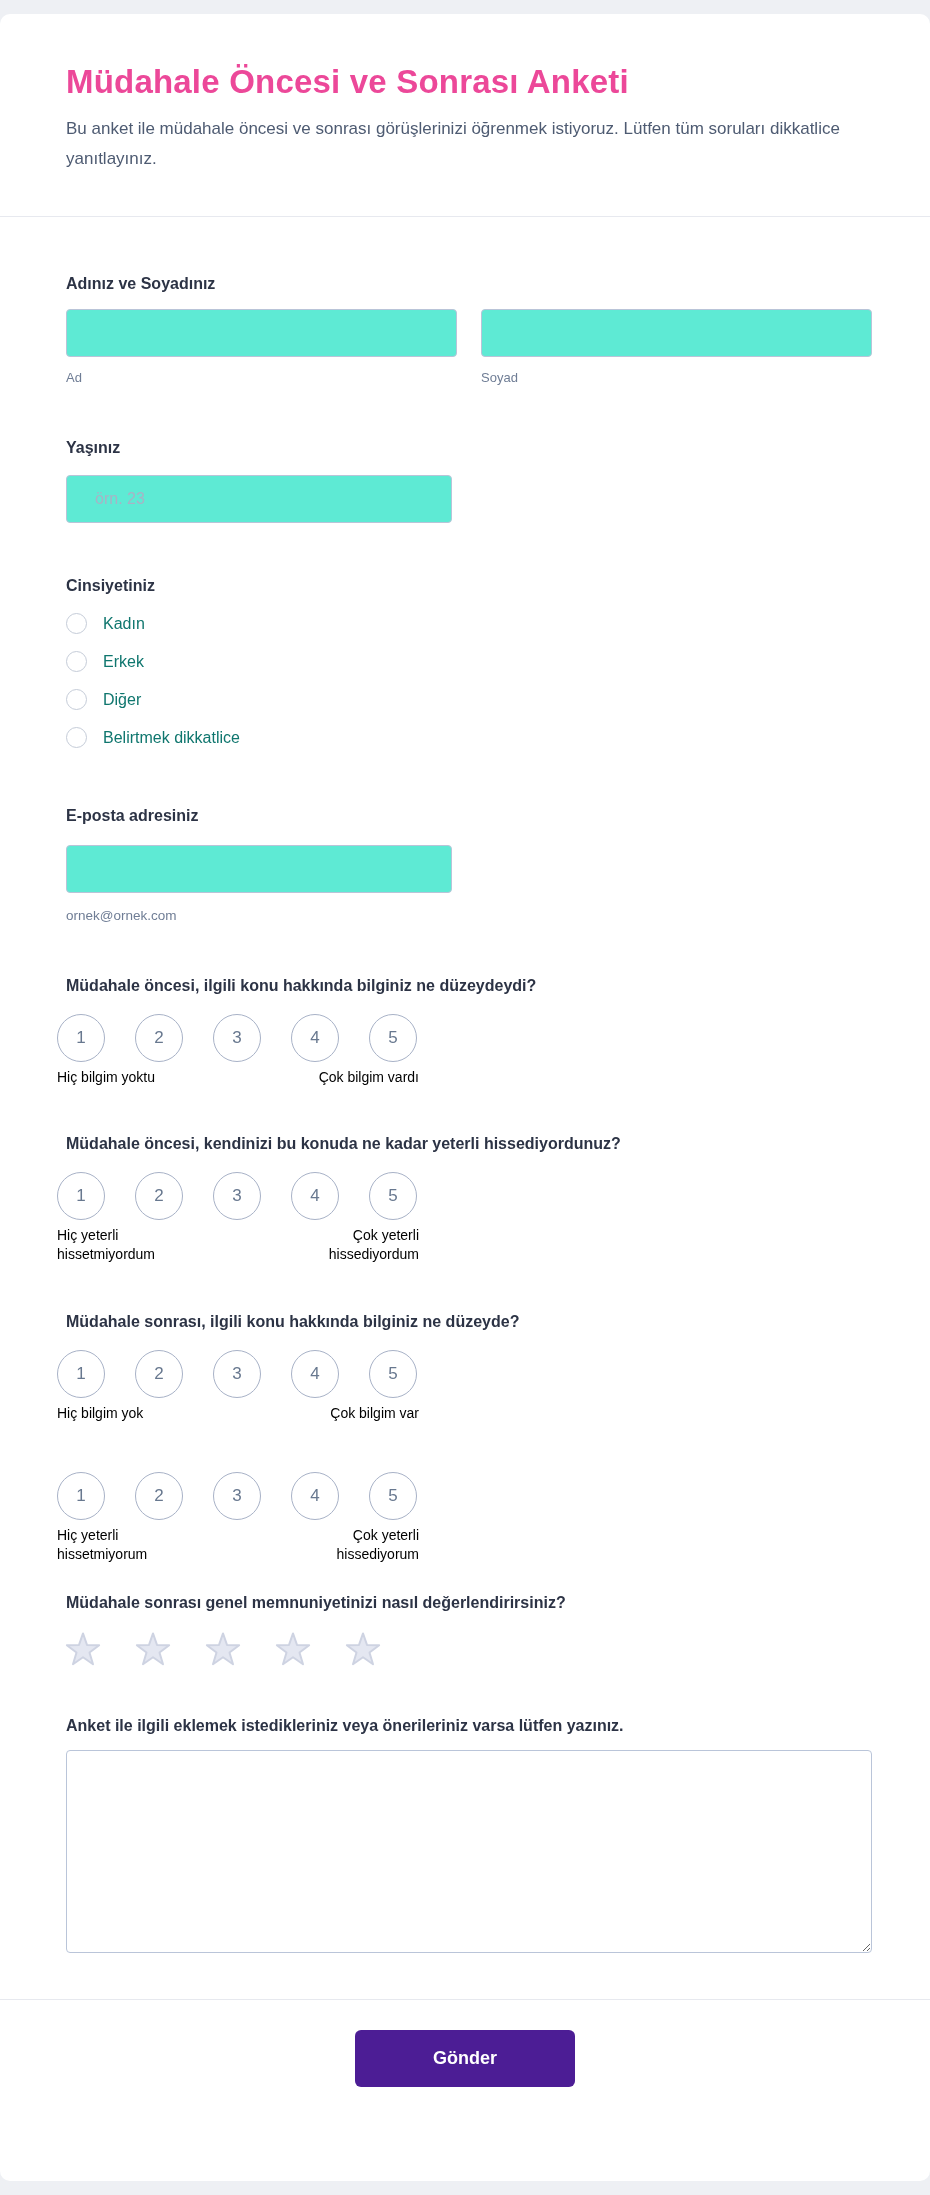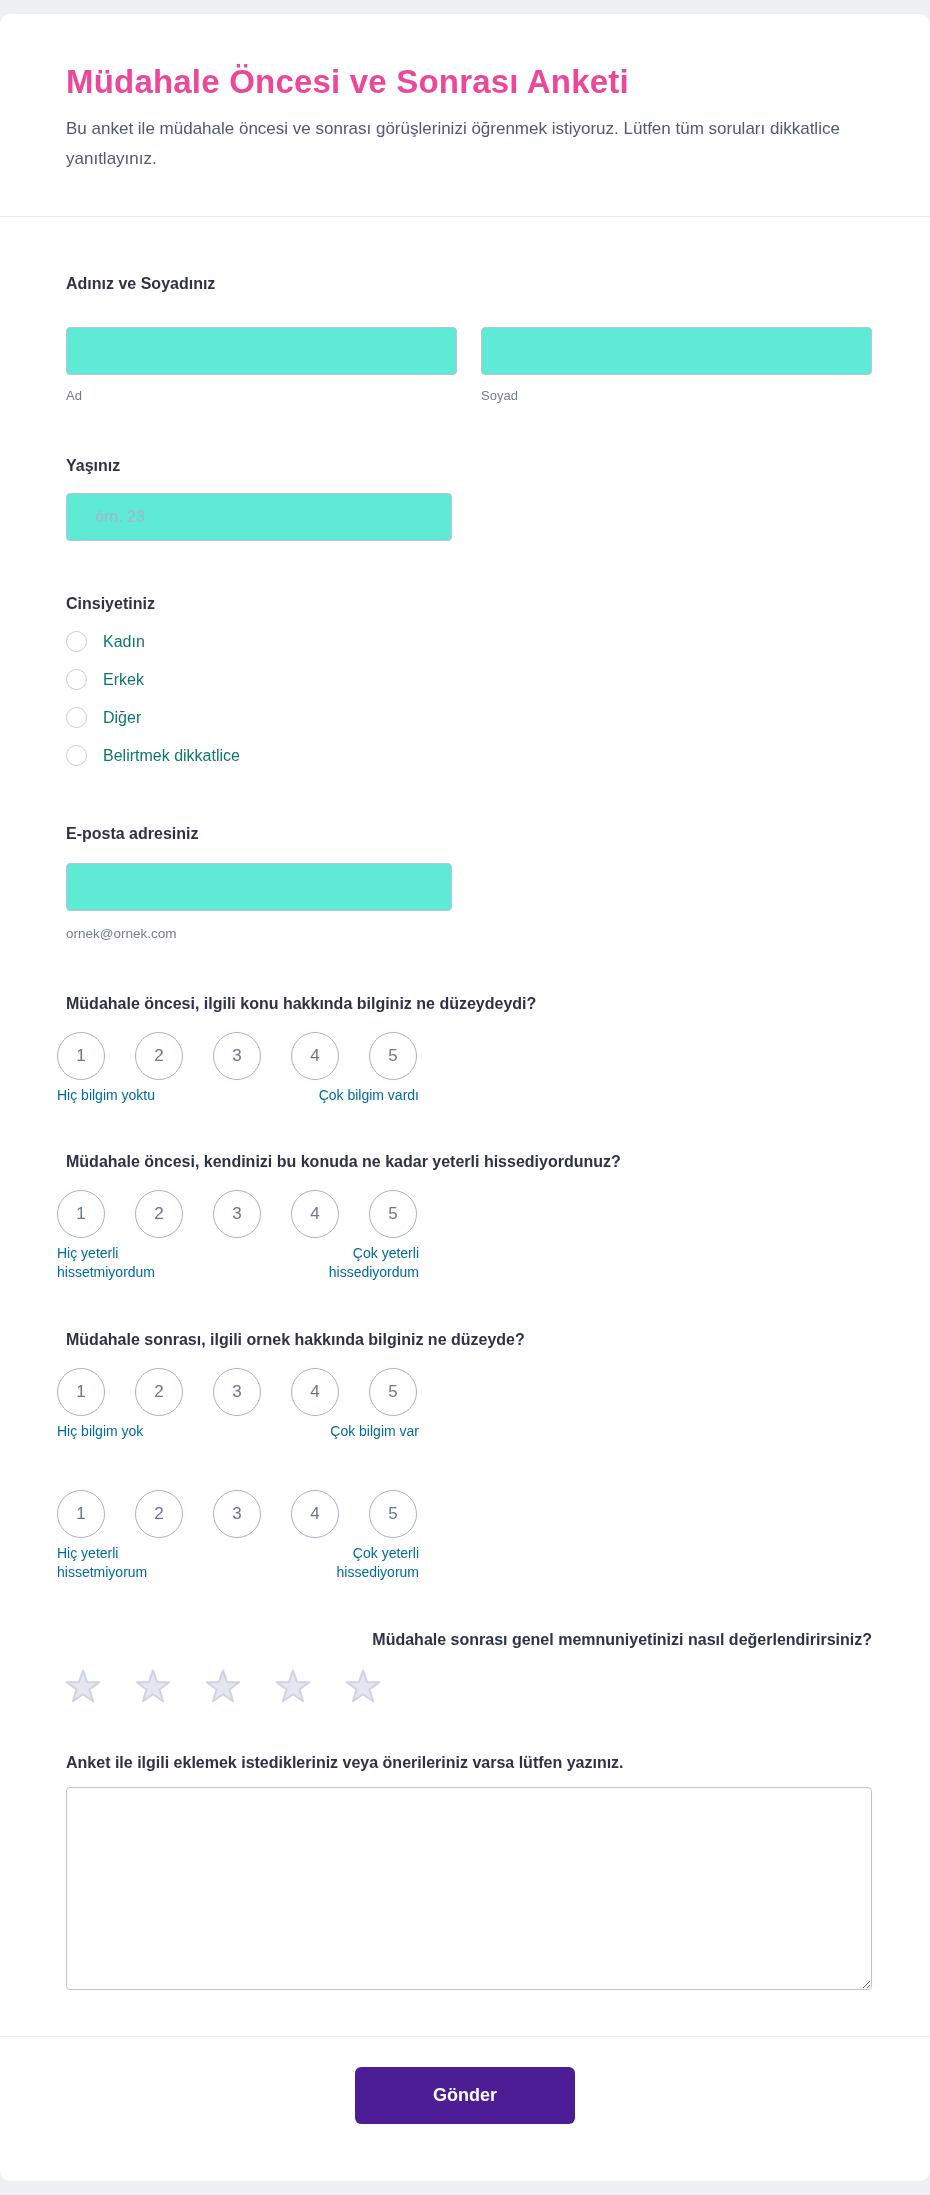--- a/index.html
+++ b/index.html
@@ -65,21 +65,21 @@
     color: #6f7d95;
   }
   .hint {
     margin-top: 14px;
     font-size: 13.5px;
     line-height: 17px;
     color: #6f7d95;
   }
   
   .sec-name { margin-top: 56px; }
-  .name-row { margin-top: 33px; display: flex; gap: 24px; }
+  .name-row { margin-top: 15px; display: flex; gap: 24px; }
   .name-col { flex: 1; }
   
   .sec-age { margin-top: 51px; }
   .sec-age .text-input { margin-top: 17px; width: 386px; }
   
   .sec-gender { margin-top: 52px; }
   .radio-list { margin-top: 17px; display: flex; flex-direction: column; gap: 17px; }
   .radio-row { display: flex; align-items: center; gap: 16px; height: 21px; cursor: pointer; }
   .radio-circle {
     width: 21px; height: 21px;
@@ -119,26 +119,26 @@
   .scale-ends {
     margin-top: 6px;
     margin-left: -9px;
     width: 362px;
     display: flex;
     justify-content: space-between;
   }
   .scale-min, .scale-max {
     font-size: 14px;
     line-height: 19px;
-    color: #0369a1;
+    color: #000000;
     max-width: 132px;
   }
   .scale-max { text-align: right; }
   
-  .sec-rating { margin-top: 47px; text-align: right; }
+  .sec-rating { margin-top: 28px; }
   .stars-row { margin-top: 18px; margin-left: -2px; display: flex; gap: 32px; }
   .star { width: 38px; height: 36px; cursor: pointer; }
   
   .sec-comments { margin-top: 48px; }
   .comments-area {
     margin-top: 14px;
     width: 100%;
     height: 203px;
     border: 1px solid #bac5d9;
     border-radius: 4px;
@@ -273,21 +273,21 @@
             <span>5</span>
           </div>
       </div>
       <div class="scale-ends">
         <div class="scale-min">Hiç yeterli hissetmiyordum</div>
         <div class="scale-max">Çok yeterli hissediyordum</div>
       </div>
     </div>
 
     <div class="sec-scale3">
-      <div class="q-label">Müdahale sonrası, ilgili ornek hakkında bilginiz ne düzeyde?</div>
+      <div class="q-label">Müdahale sonrası, ilgili konu hakkında bilginiz ne düzeyde?</div>
       <div class="scale-row">
         <div class="scale-circle">
             <span>1</span>
           </div>
         <div class="scale-circle">
             <span>2</span>
           </div>
         <div class="scale-circle">
             <span>3</span>
           </div>

